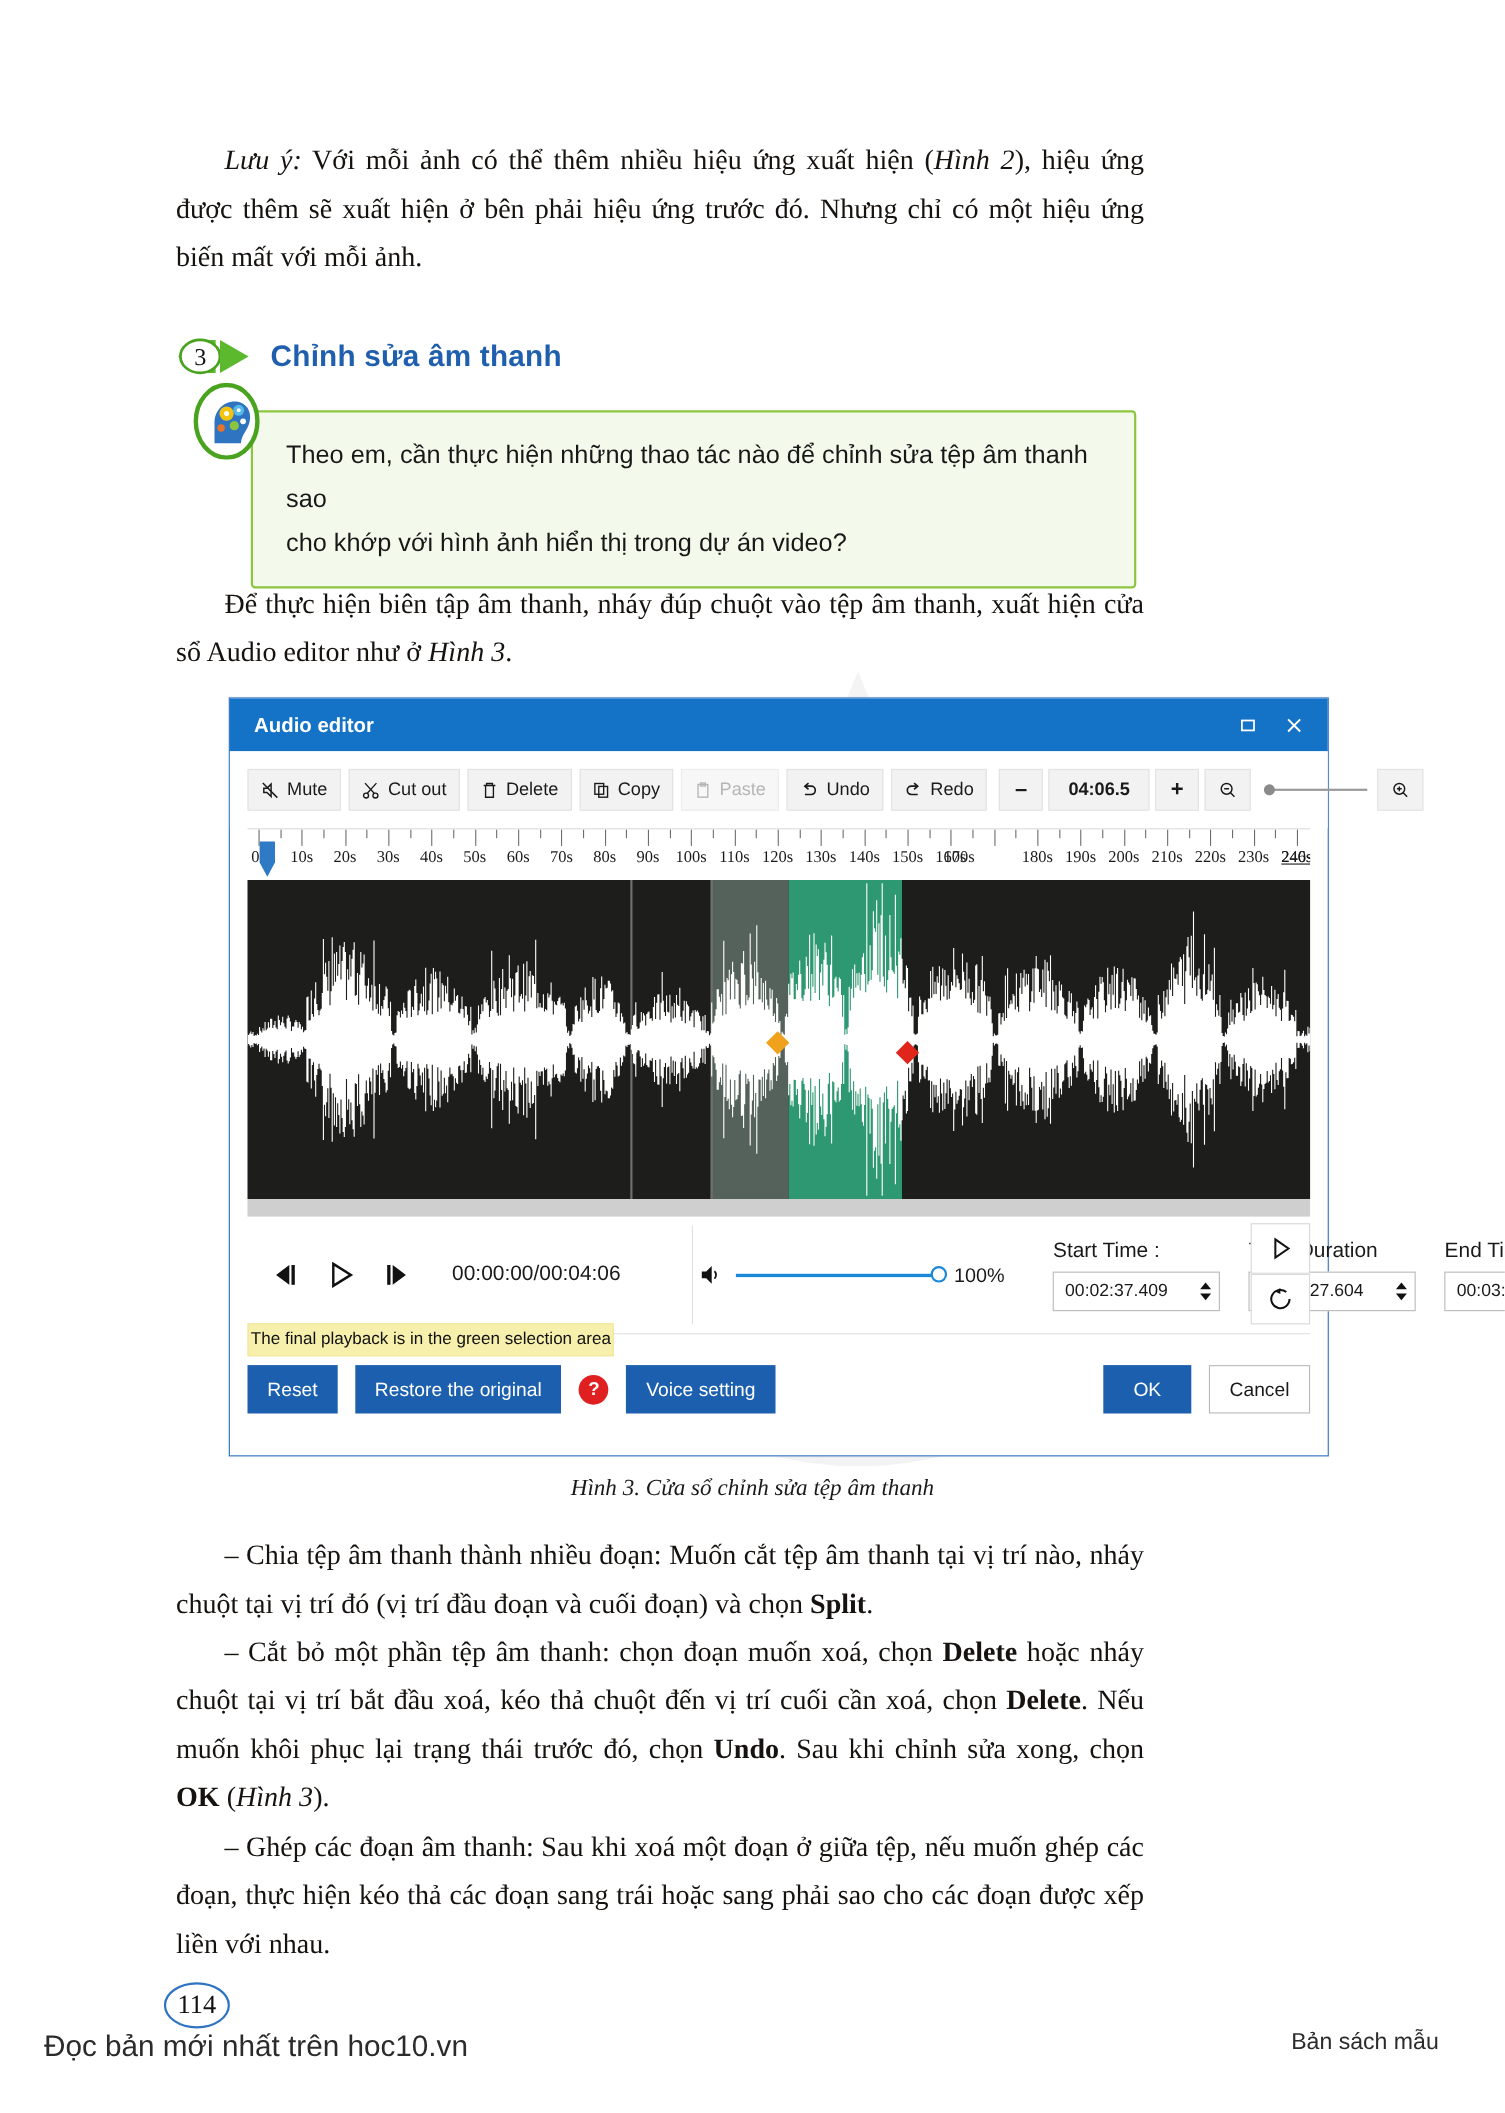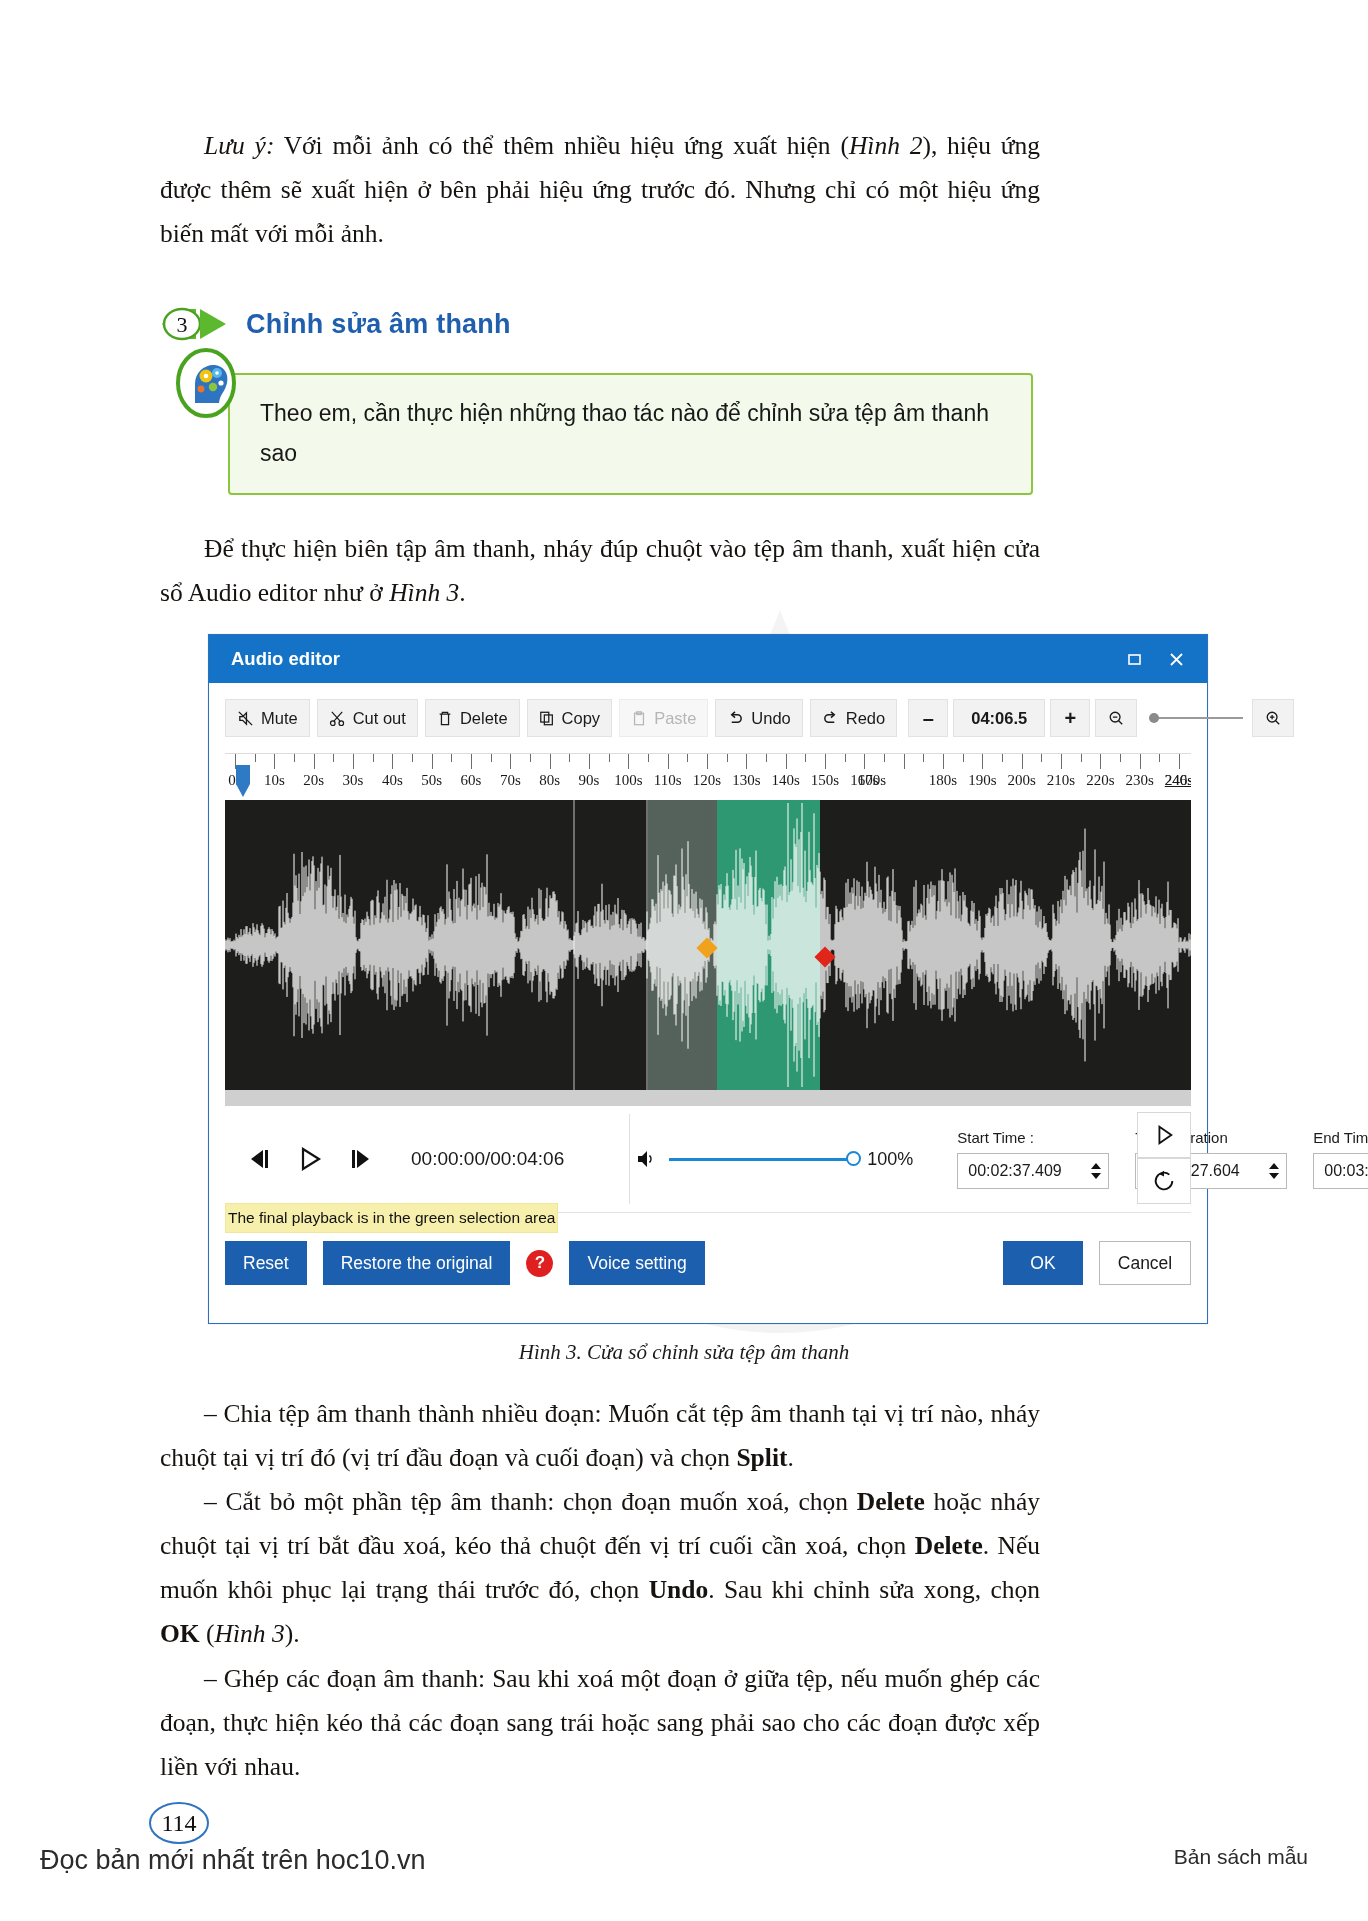--- a/index.html
+++ b/index.html
@@ -130,21 +130,21 @@
   .tri{display:flex;align-items:center;gap:24px;padding-left:22px;}
   .timetext{font-size:19px;color:#1a1a1a;margin-left:14px;font-family:"Liberation Sans",sans-serif;}
   .vol{display:flex;align-items:center;gap:0;margin-left:72px;}
   .vtrack{width:185px;height:3px;background:#1b87d8;position:relative;margin-left:9px;}
   .vknob{width:15px;height:15px;border-radius:50%;border:2px solid #1b87d8;background:#fff;position:absolute;right:-7px;top:-7px;box-sizing:border-box;}
   .vpct{font-size:18px;margin-left:13px;color:#1a1a1a;}
   .vdiv{position:absolute;left:404px;top:8px;bottom:8px;width:1px;background:#e0e0e0;}
 
   .fields{display:flex;align-items:flex-end;gap:26px;margin-left:44px;}
   .fld{display:flex;flex-direction:column;gap:7px;}
-  .fld .lab{font-size:15px;color:#1a1a1a;}
+  .fld .lab{font-size:19px;color:#1a1a1a;}
   .spin{
     width:152px;height:36px;border:1px solid #b9b9b9;background:#fff;
     display:flex;align-items:center;box-sizing:border-box;padding:0 6px 0 10px;
   }
   .spin .val{flex:1;font-size:16px;color:#1a1a1a;font-family:"Liberation Sans",sans-serif;}
   .arrows{display:flex;flex-direction:column;gap:2px;}
 
   .rbtns{position:absolute;right:0;top:6px;display:flex;flex-direction:column;}
   .rbtn{
     width:54px;height:46px;border:1px solid #d8d8d8;background:#fff;
@@ -236,20 +236,21 @@
       <circle cx="42" cy="25" r="5" fill="#56b8e8"></circle>
       <circle cx="42" cy="25" r="1.8" fill="#fff"></circle>
       <circle cx="38" cy="39" r="4.2" fill="#8bc53f"></circle>
       <circle cx="26" cy="41" r="3.4" fill="#e8732a"></circle>
       <circle cx="46" cy="35" r="2.6" fill="#fff"></circle>
     </svg>
   </div>
 
   <div class="callout">
     <p>Theo em, cần thực hiện những thao tác nào để chỉnh sửa tệp âm thanh sao</p>
+    <p>cho khớp với hình ảnh hiển thị trong dự án video?</p>
   </div>
 
   <div class="para indent" style="left:160px;top:527px;width:880px;">
     <span>Để thực hiện biên tập âm thanh, nháy đúp chuột vào tệp âm thanh, xuất hiện cửa sổ Audio editor như ở <i>Hình 3</i>.</span>
   </div>
 
   <div class="aw">
 
     <div class="aw-title">
       <div class="t">Audio editor</div>

